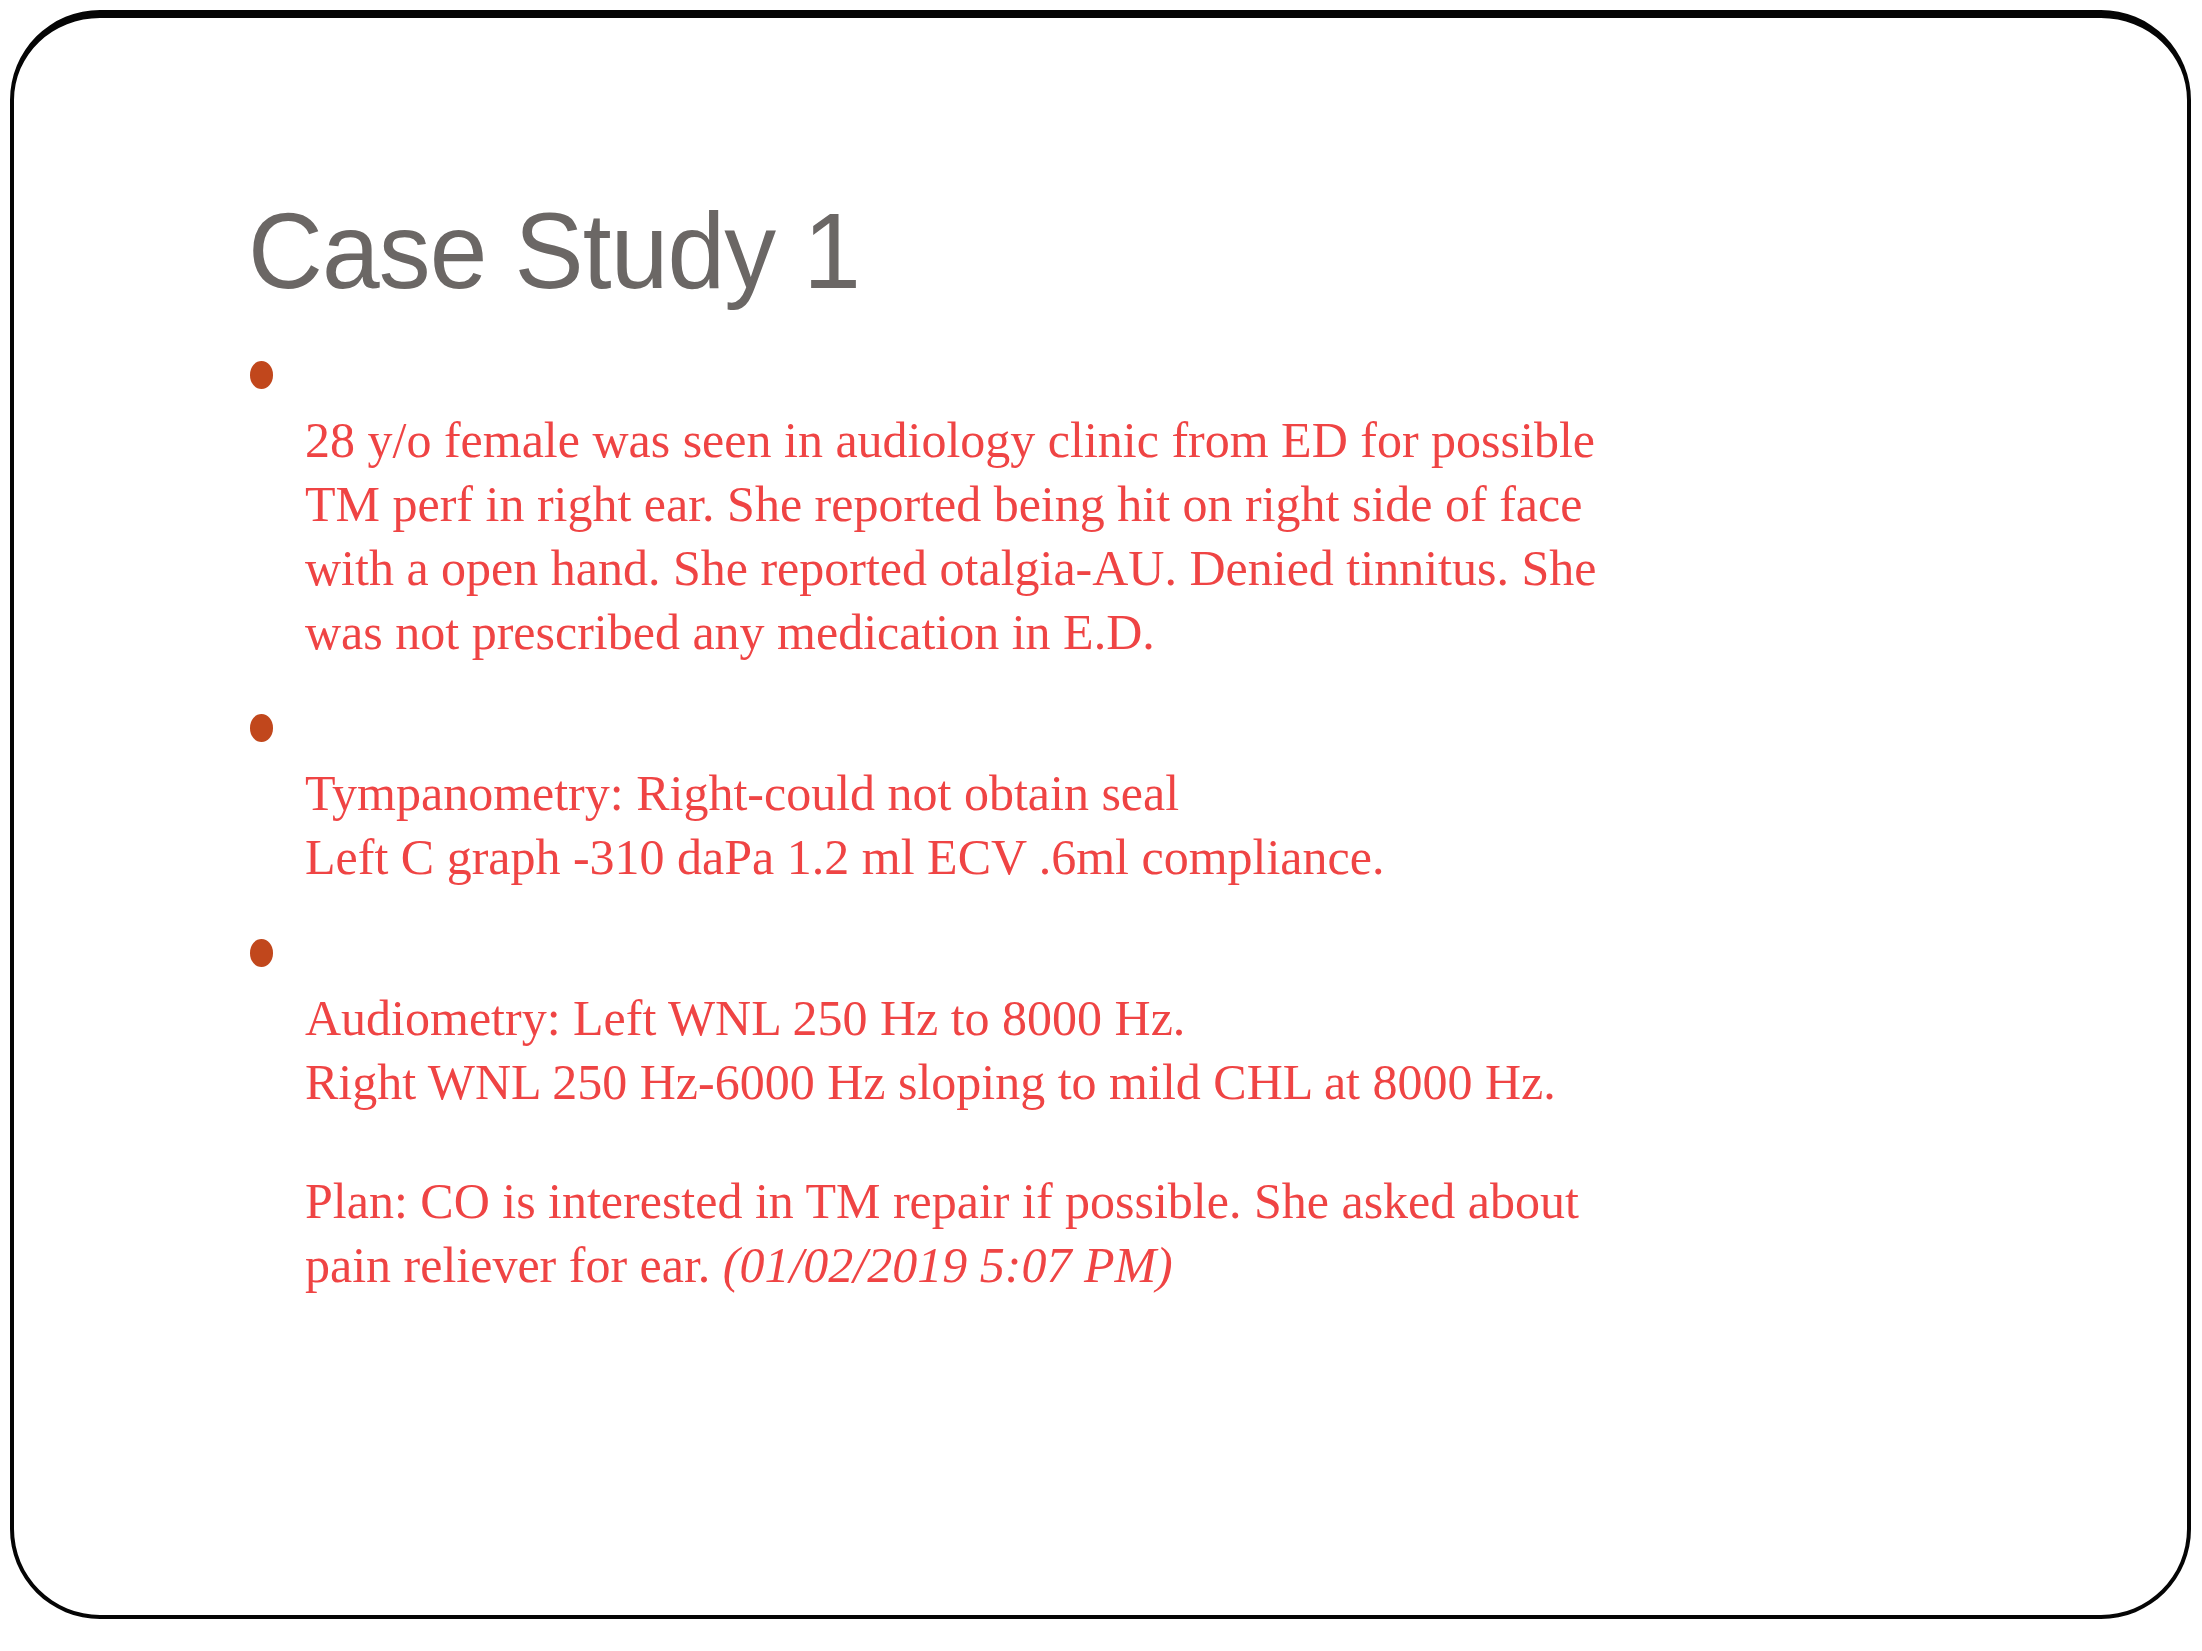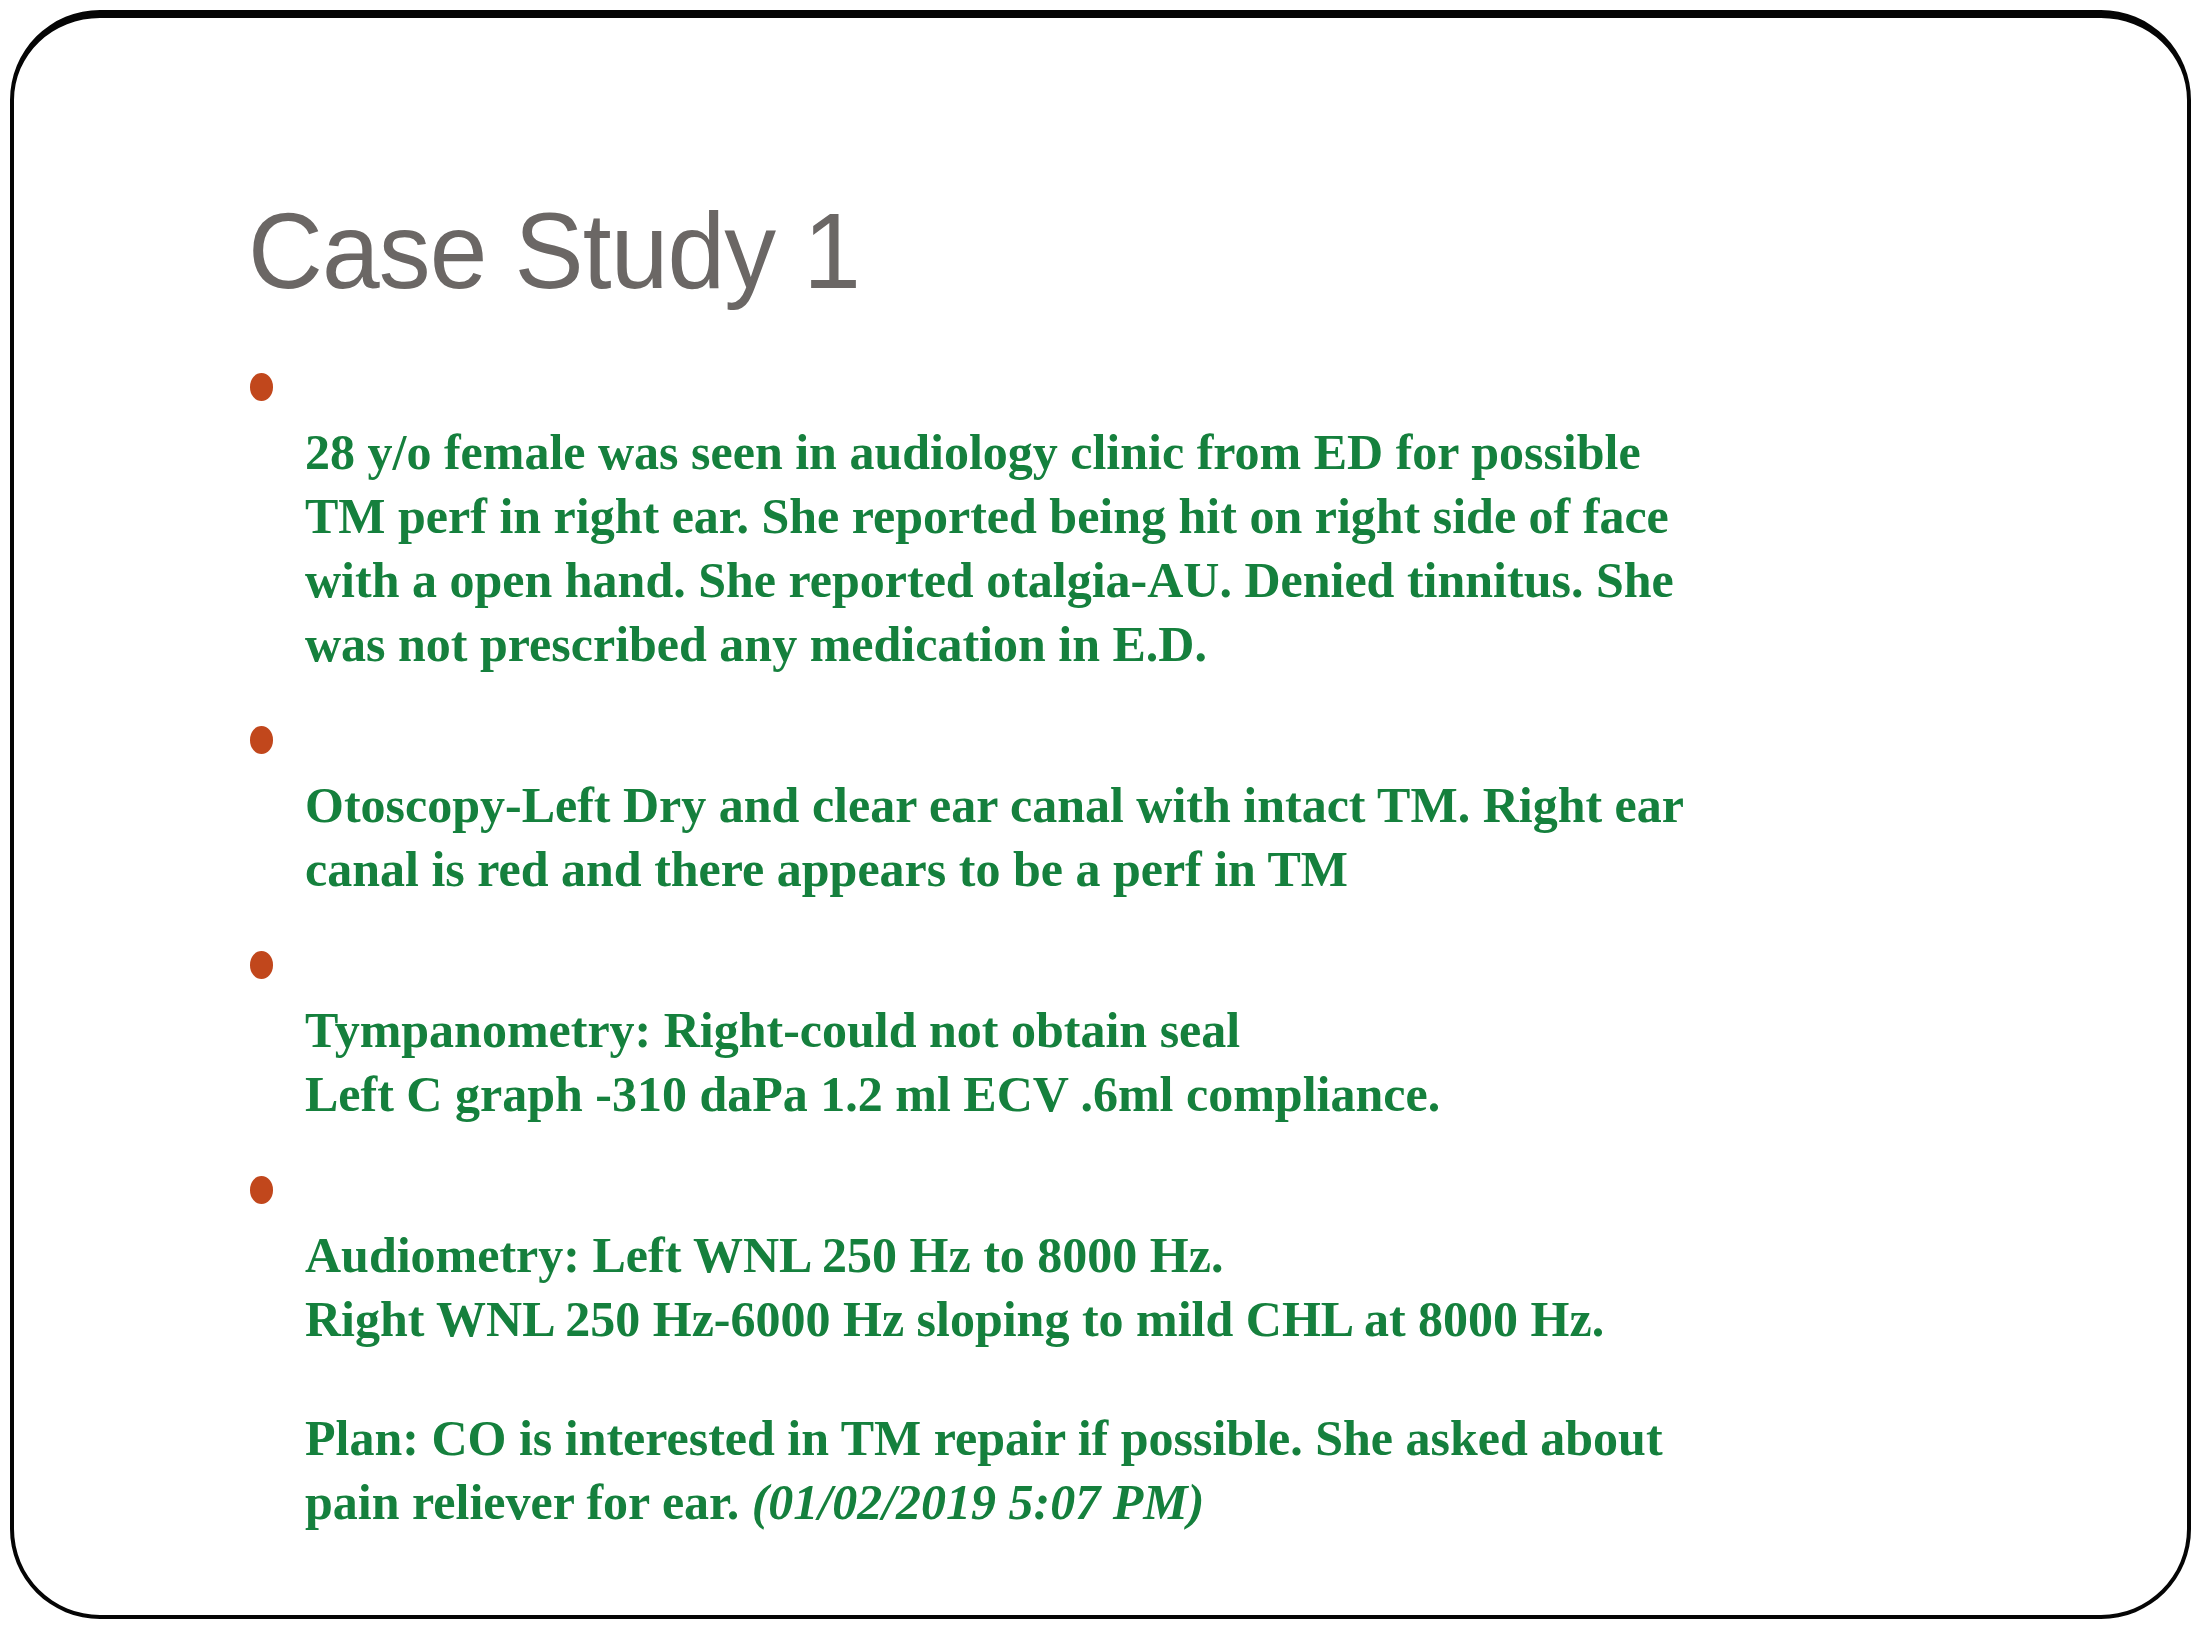--- a/index.html
+++ b/index.html
@@ -35,26 +35,25 @@
     font-weight: 400;
     letter-spacing: -0.9px;
     color: #6b6765;
     transform: scaleX(0.96);
     transform-origin: left center;
     white-space: nowrap;
   }
   .content {
     position: absolute;
     left: 248px;
-    top: 356px;
+    top: 344px;
     width: 1884px;
-    color: #15803d;
+    color: #ef4444;
     font-size: 50px;
     line-height: 64px;
-    font-weight: bold;
   }
   .bullet-list {
     list-style: none;
     margin: 0;
     padding: 0;
   }
   .bullet-item {
     position: relative;
     padding-left: 57px;
     margin-bottom: 33px;
@@ -89,24 +88,20 @@
 
   <div class="content">
     <ul class="bullet-list">
       <li class="bullet-item">
         <span class="bullet-dot"></span><span>28 y/o female was seen in audiology clinic from ED for possible
 TM perf in right ear. She reported being hit on right side of face
 with a open hand. She reported otalgia-AU. Denied tinnitus. She
 was not prescribed any medication in E.D.</span>
       </li>
       <li class="bullet-item">
-        <span class="bullet-dot"></span><span>Otoscopy-Left Dry and clear ear canal with intact TM. Right ear
-canal is red and there appears to be a perf in TM</span>
-      </li>
-      <li class="bullet-item">
         <span class="bullet-dot"></span><span>Tympanometry: Right-could not obtain seal
 Left C graph -310 daPa 1.2 ml ECV .6ml compliance.</span>
       </li>
       <li class="bullet-item">
         <span class="bullet-dot"></span><span>Audiometry: Left WNL 250 Hz to 8000 Hz.
 Right WNL 250 Hz-6000 Hz sloping to mild CHL at 8000 Hz.</span>
       </li>
     </ul>
 
     <p class="plan"><span>Plan: CO is interested in TM repair if possible. She asked about

